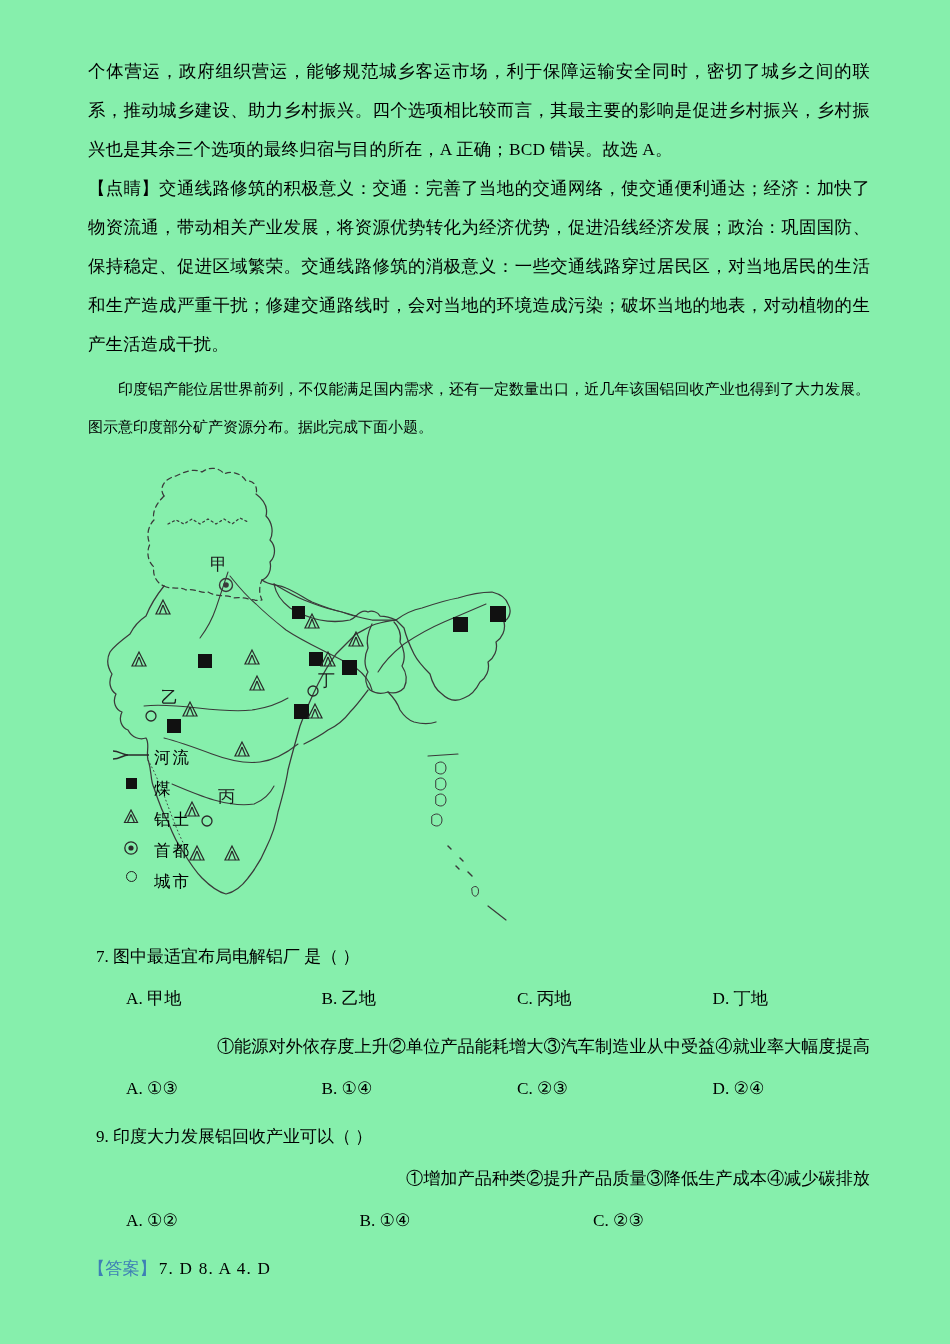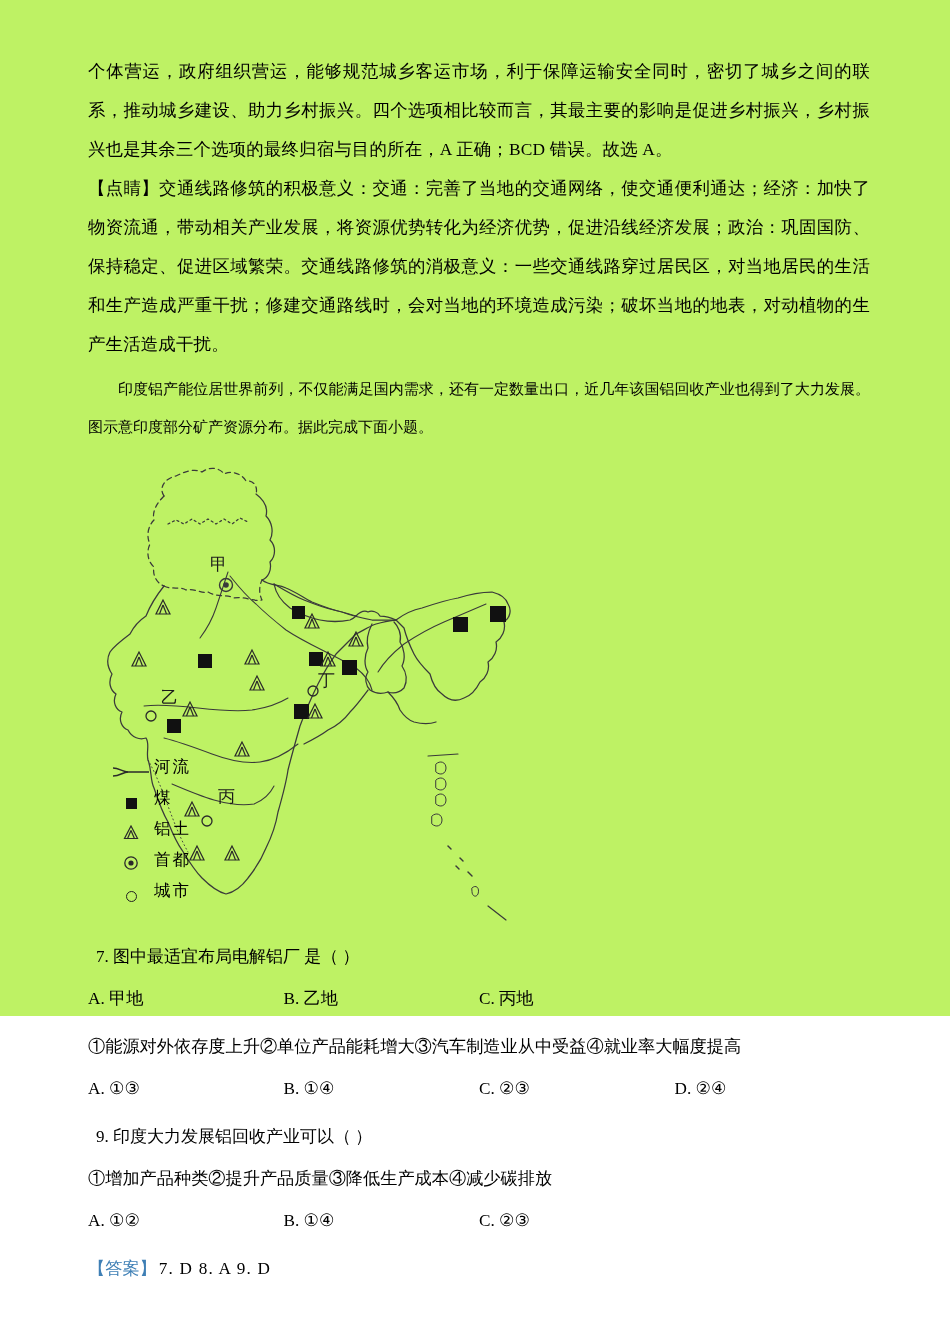--- a/index.html
+++ b/index.html
@@ -12,22 +12,22 @@
     height: 1344px;
     position: relative;
     font-family: "Liberation Serif", "DejaVu Serif", serif;
     color: #000000;
     overflow: hidden;
   }
   .page {
     position: absolute;
     left: 0; top: 0;
     width: 950px;
-    height: 1016px;
-    background: #bef264;
+    height: 1344px;
+    background: #86efac;
   }
   .content {
     position: absolute;
     left: 88px;
     top: 52px;
     width: 782px;
   }
 
   
   .prose {
@@ -75,29 +75,30 @@
     font-family: Liberation Serif, serif;
     font-size: 17px;
     line-height: 34px;
     margin: 8px;
   }
   .q-sub {
     font-family: "Liberation Serif", "DejaVu Serif", serif;
     font-size: 17.2px;
     line-height: 34px;
     margin: 8px 0 0 0;
+    text-align: right;
   }
   .opts {
     display: flex;
     margin-top: 10px;
     font-family: "Liberation Serif", "DejaVu Serif", serif;
     font-size: 17.2px;
     line-height: 30px;
   }
-  .opts > div { width: 25%; }
+  .opts > div { width: 25%; margin-left: 38px; }
 
   .answer-line {
     margin-top: 18px;
     font-family: "Liberation Serif", "DejaVu Serif", serif;
     font-size: 17.2px;
     line-height: 30px;
   }
   .answer-tag { color: #3e7fb5; }
   .answer-vals { color: #000; margin-left: 2px; letter-spacing: 1.2px; }
 
@@ -105,21 +106,21 @@
   .legend {
     position: absolute;
     left: 20px;
     top: 293px;
     width: 150px;
     font-family: "Liberation Serif", "DejaVu Serif", serif;
     font-size: 16.5px;
   }
   .legend-row {
     display: flex;
-    align-items: flex-end;
+    align-items: flex-start;
     height: 31px;
   }
   .legend-sym {
     width: 46px;
     display: flex;
     align-items: center;
     justify-content: center;
   }
   .legend-label { letter-spacing: 2px; }
 
@@ -428,20 +429,21 @@
         </div>
       </div>
     </div>
 
     <div class="q-block">
       <p class="q-text">7. 图中最适宜布局电解铝厂  是（   ）</p>
       <div class="opts">
         <div>A. 甲地</div>
         <div>B. 乙地</div>
         <div>C. 丙地</div>
+        <div>D. 丁地</div>
       </div>
     </div>
 
     <div class="q-block">
       <p class="q-sub">①能源对外依存度上升②单位产品能耗增大③汽车制造业从中受益④就业率大幅度提高</p>
       <div class="opts">
         <div>A. ①③</div>
         <div>B. ①④</div>
         <div>C. ②③</div>
         <div>D. ②④</div>
@@ -452,17 +454,17 @@
       <p class="q-text">9. 印度大力发展铝回收产业可以（   ）</p>
       <p class="q-sub">①增加产品种类②提升产品质量③降低生产成本④减少碳排放</p>
       <div class="opts">
         <div>A. ①②</div>
         <div>B. ①④</div>
         <div>C. ②③</div>
       </div>
     </div>
 
     <div class="answer-line">
-      <span class="answer-tag" style="color: rgb(62, 127, 181); text-align: center;">【答案】</span><span class="answer-vals">7. D   8. A   9. D</span>
+      <span class="answer-tag" style="color: rgb(62, 127, 181); text-align: center;">【答案】</span><span class="answer-vals">7. D   8. A   4. D</span>
     </div>
 
   </div>
 </div>
 
 </body></html>

